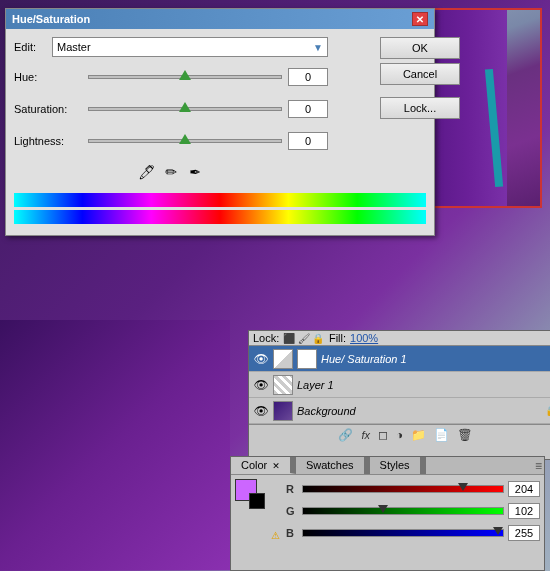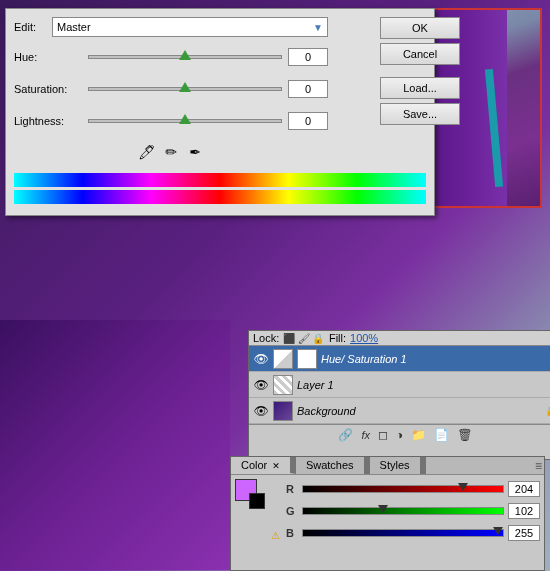--- a/index.html
+++ b/index.html
@@ -551,20 +551,24 @@
 <div class="bottom-left-photo"></div>
 
 <div class="photo-preview">
   <div class="photo-preview-inner">
     <div class="hair-purple"></div>
     <div class="hair-teal-strand"></div>
   </div>
 </div>
 
 <div class="hue-sat-dialog">
+  <div class="dialog-titlebar">
+    <span>Hue/Saturation</span>
+    <div class="dialog-close-btn">✕</div>
+  </div>
   <div class="dialog-body">
     <div class="dialog-left">
 
       <div class="edit-row">
         <span class="edit-label">Edit:</span>
         <div class="edit-dropdown">
           <span>Master</span>
           <span class="dropdown-arrow">▼</span>
         </div>
       </div>
@@ -603,22 +607,21 @@
         <span class="eyedropper-icon" title="Eyedropper">🖊</span>
         <span class="eyedropper-icon" title="Add to Sample">✏</span>
         <span class="eyedropper-icon" title="Subtract from Sample">✒</span>
       </div>
     </div>
 
     <div class="dialog-right">
       <div class="dialog-btn">OK</div>
       <div class="dialog-btn">Cancel</div>
       <div style="height:4px;"></div>
-      <div class="dialog-btn">Load...</div>
-      <div class="dialog-btn">Save...</div>
+      <div class="dialog-btn">Lock...</div>
 
     </div>
   </div>
 
   <div class="spectrum-container">
     <div class="spectrum-bar spectrum-rainbow"></div>
     <div class="spectrum-bar spectrum-rainbow-shifted"></div>
   </div>
 </div>
 

